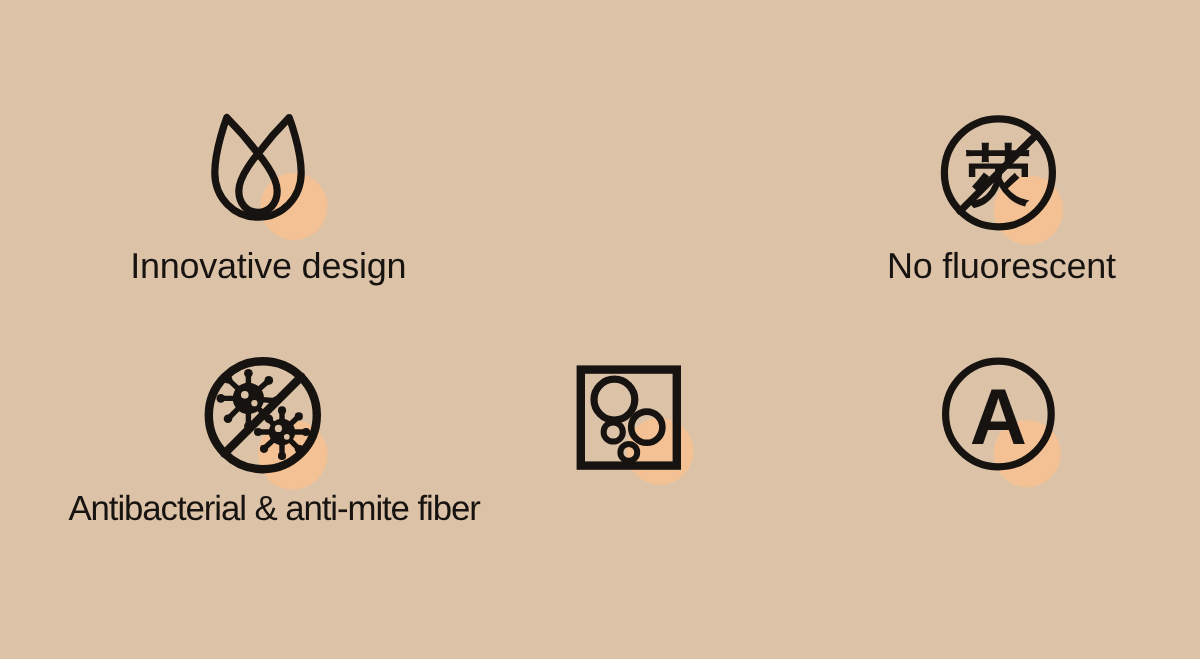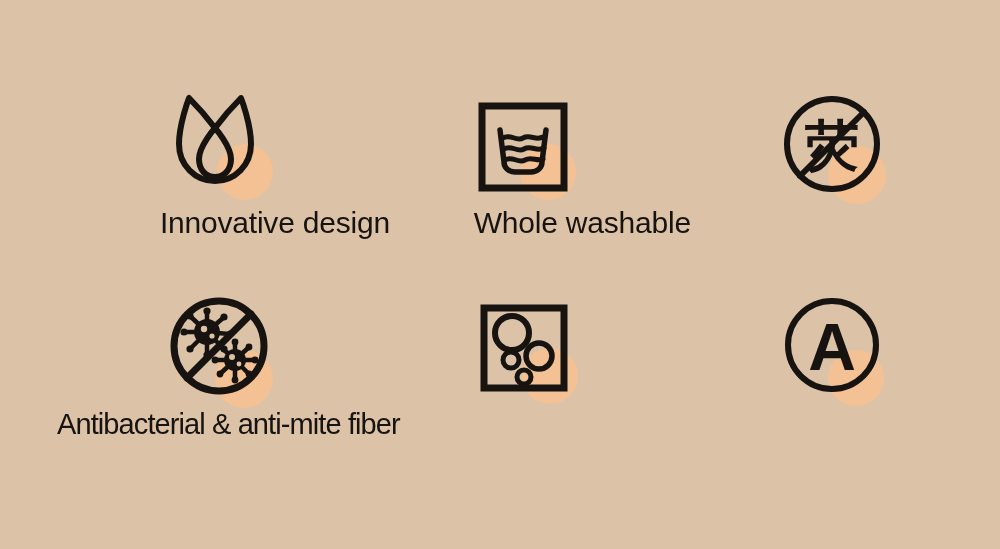--- a/index.html
+++ b/index.html
@@ -62,21 +62,21 @@
     left: 0;
     top: 0;
     z-index: 1;
     overflow: visible;
   }
   .feature-label {
     position: absolute;
     left: 0;
     top: 120px;
     width: 333px;
-    text-align: right;
+    text-align: center;
     color: #171310;
     font-size: 30px;
     font-family: "Liberation Sans", sans-serif;
     font-weight: 400;
     letter-spacing: -0.2px;
     white-space: nowrap;
   }
   .label-wide {
     font-size: 29px;
     letter-spacing: -0.9px;
@@ -106,47 +106,33 @@
           <span class="accent-dot" style="left:58px; top:58px; width:56px; height:56px;"></span>
           <svg class="icon-svg" width="130" height="120" viewBox="0 0 130 120">
             <path d="M30 12 C30 12 20 38 20 58 C20 79 36 95 56 95 C76 95 92 79 92 58 C92 38 82 12 82 12 C82 12 68 26 56 42 C44 26 30 12 30 12 Z" fill="none" stroke="#171310" stroke-width="6" stroke-linejoin="round" stroke-linecap="round"></path>
             <path d="M56 42 C56 42 40 60 40 73 C40 84 47 91 56 91 C65 91 72 84 72 73 C72 60 56 42 56 42 Z" fill="none" stroke="#171310" stroke-width="6" stroke-linejoin="round" stroke-linecap="round"></path>
           </svg>
         </div>
       </div>
       <div class="feature-label">Innovative design</div>
     </div>
 
-    <div class="feature-cell cell-r0 cell-c1">
-      <div class="icon-wrap">
-        <div class="icon-stage">
-          <span class="accent-dot" style="left:60px; top:58px; width:56px; height:56px;"></span>
-          <svg class="icon-svg" width="130" height="120" viewBox="0 0 130 120">
-            <rect x="22" y="20" width="82" height="82" fill="none" stroke="#171310" stroke-width="7"></rect>
-            <path d="M40 44 L44 76 C44 82 49 86 55 86 L71 86 C77 86 82 82 82 76 L86 44" fill="none" stroke="#171310" stroke-width="5.5" stroke-linecap="round" stroke-linejoin="round"></path>
-            <path d="M43 52 C50 47 56 56 63 52 C70 48 76 55 83 51" fill="none" stroke="#171310" stroke-width="5" stroke-linecap="round"></path>
-            <path d="M44 63 C51 58 57 67 64 63 C71 59 77 66 84 62" fill="none" stroke="#171310" stroke-width="5" stroke-linecap="round"></path>
-            <path d="M45 74 C52 69 58 78 65 74 C72 70 77 76 83 73" fill="none" stroke="#171310" stroke-width="5" stroke-linecap="round"></path>
-          </svg>
-        </div>
-      </div>
-      <div class="feature-label">Whole washable</div>
-    </div>
 
     <div class="feature-cell cell-r0 cell-c2">
       <div class="icon-wrap">
         <div class="icon-stage">
           <span class="accent-dot" style="left:58px; top:60px; width:58px; height:58px;"></span>
           <svg class="icon-svg" width="130" height="120" viewBox="0 0 130 120">
             <circle cx="62" cy="58" r="45" fill="none" stroke="#171310" stroke-width="6"></circle>
             <text class="cjk-glyph" x="62" y="78" text-anchor="middle">荧</text>
             <line x1="94" y1="26" x2="30" y2="90" stroke="#171310" stroke-width="6" stroke-linecap="round"></line>
           </svg>
         </div>
       </div>
+      <div class="feature-label">No fluorescent</div>
     </div>
 
     <div class="feature-cell cell-r1 cell-c0">
       <div class="icon-wrap">
         <div class="icon-stage">
           <span class="accent-dot" style="left:56px; top:62px; width:58px; height:58px;"></span>
           <svg class="icon-svg" width="130" height="120" viewBox="0 0 130 120">
             <circle cx="60" cy="58" r="45" fill="none" stroke="#171310" stroke-width="7"></circle>
             <g fill="#171310">
               <circle cx="48" cy="44" r="13"></circle>

